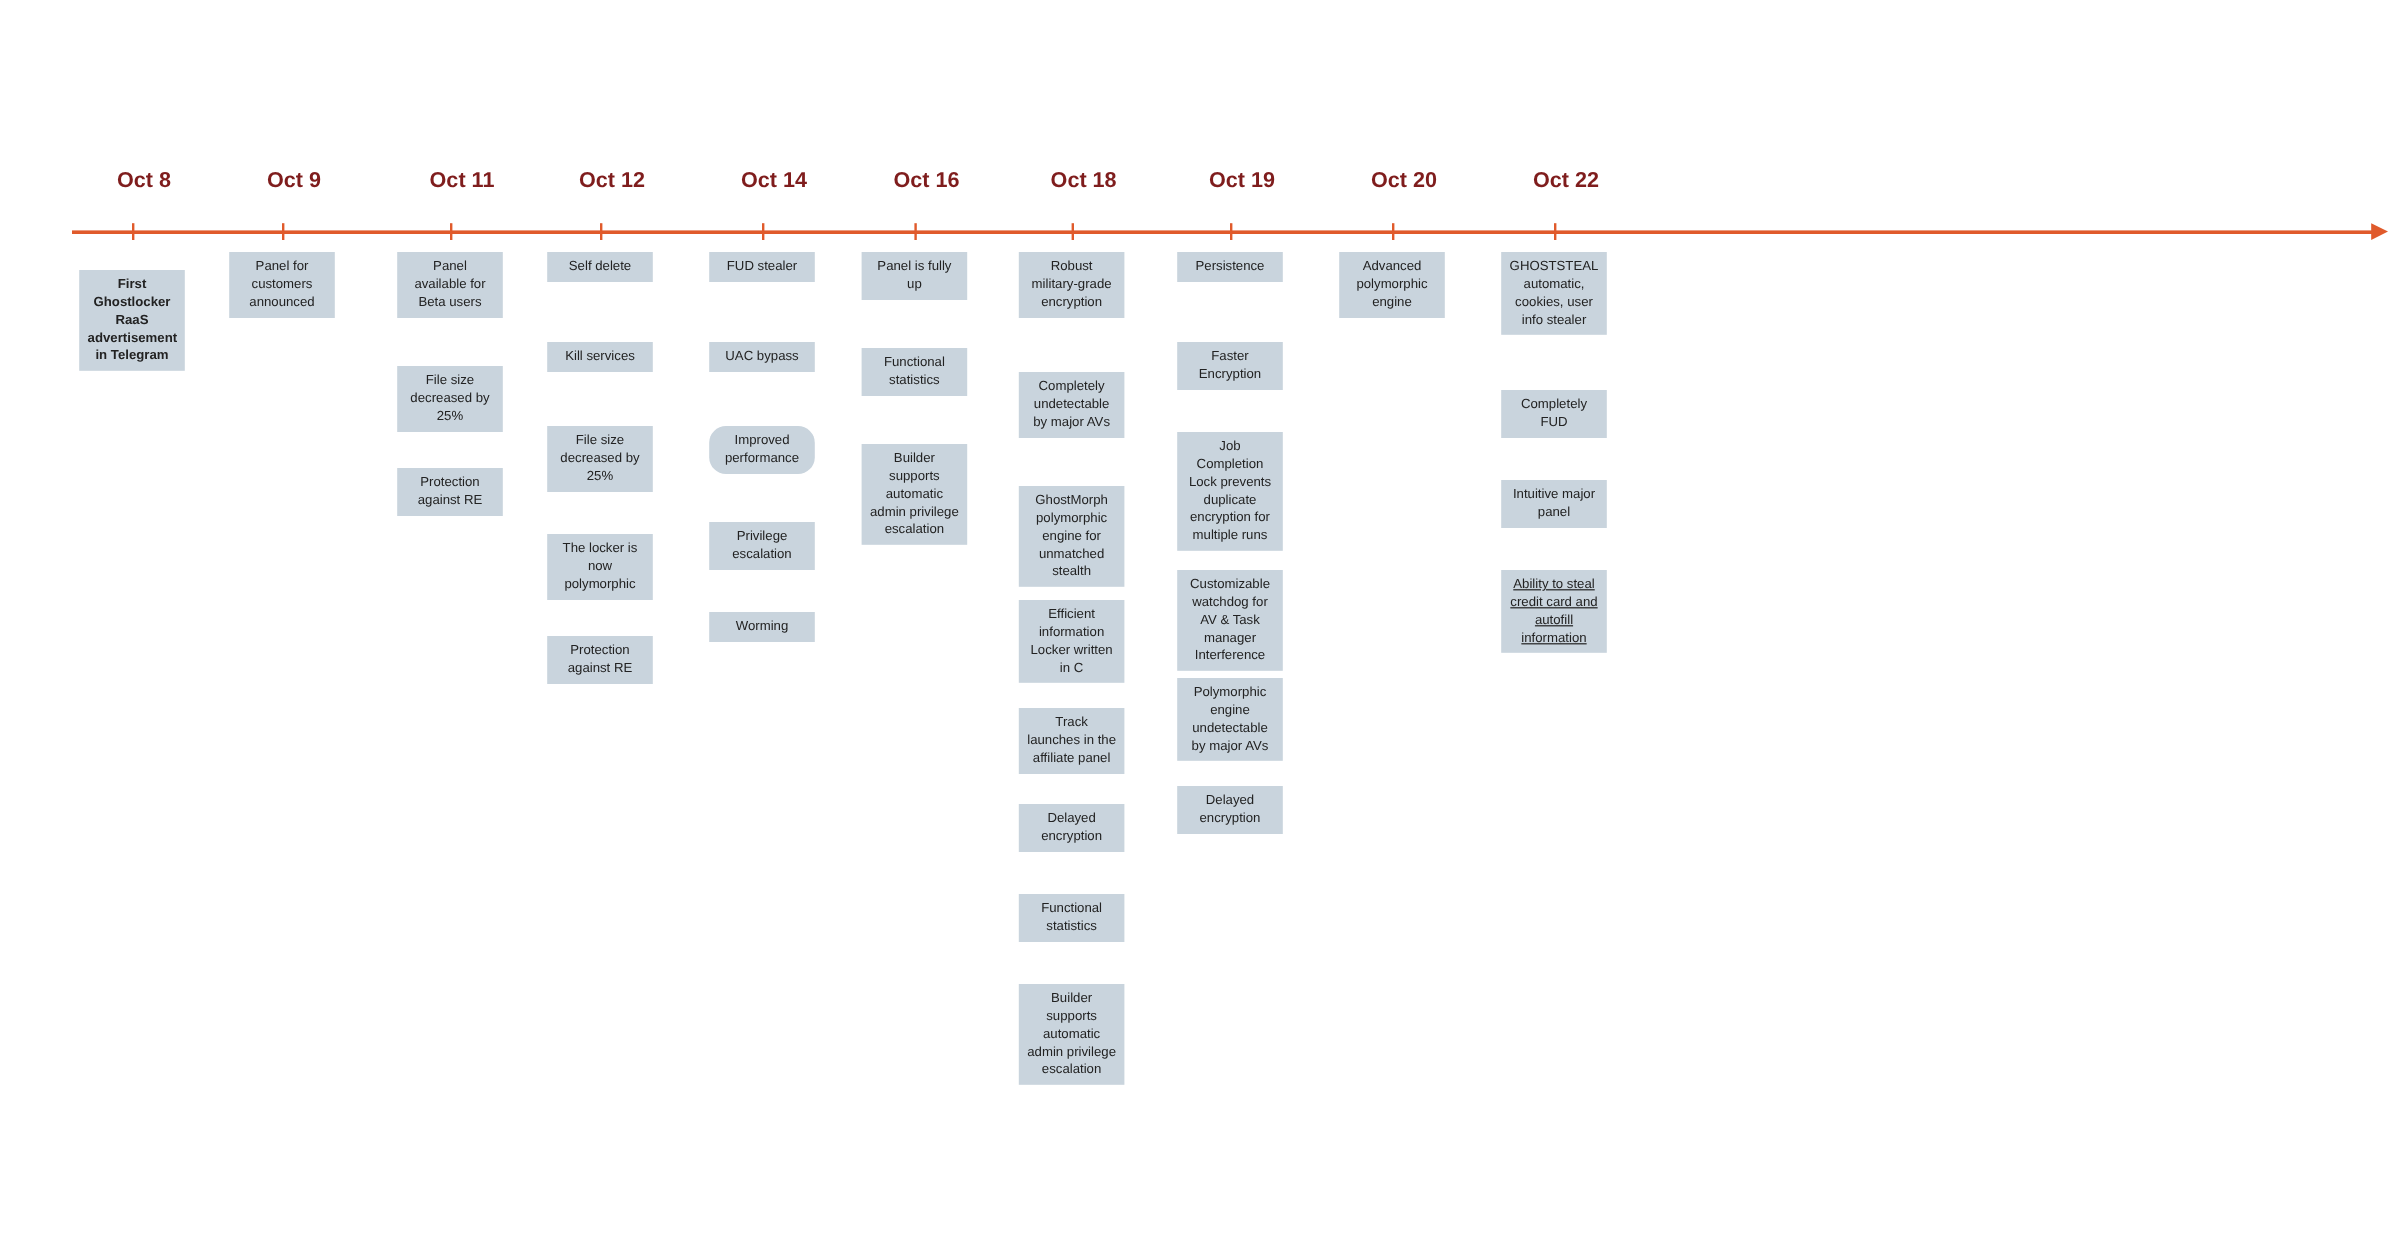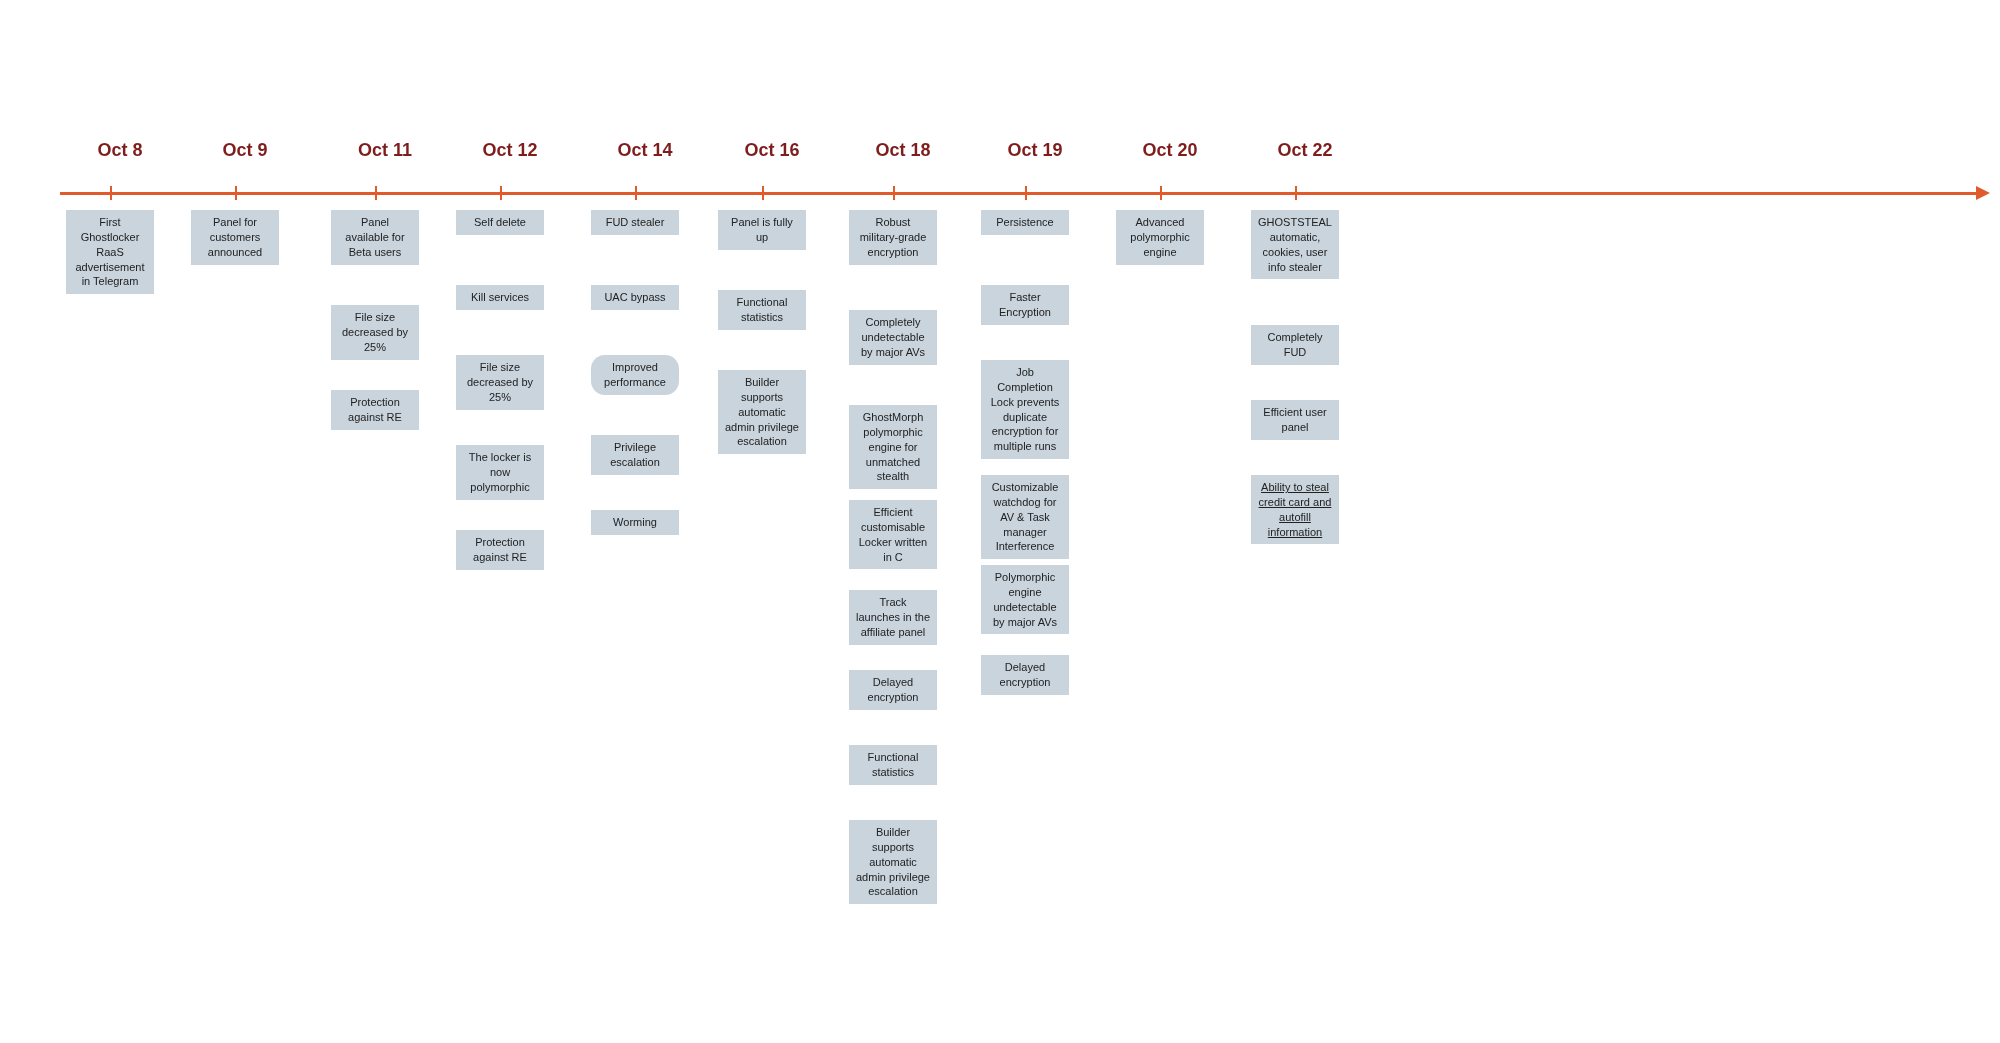--- a/index.html
+++ b/index.html
@@ -96,50 +96,50 @@
     <div class="date-label" style="left: 732px; width: 80px;">Oct 16</div>
     <div class="date-tick" style="left: 762px;"></div>
     <div class="date-label" style="left: 863px; width: 80px;">Oct 18</div>
     <div class="date-tick" style="left: 893px;"></div>
     <div class="date-label" style="left: 995px; width: 80px;">Oct 19</div>
     <div class="date-tick" style="left: 1025px;"></div>
     <div class="date-label" style="left: 1130px; width: 80px;">Oct 20</div>
     <div class="date-tick" style="left: 1160px;"></div>
     <div class="date-label" style="left: 1265px; width: 80px;">Oct 22</div>
     <div class="date-tick" style="left: 1295px;"></div>
-    <div class="event-card" style="left: 66px; top: 210px;">First Ghostlocker RaaS advertisement in Telegram</div>
+    <div class="event-card" style="left: 66px; top: 225px; font-weight: bold;">First Ghostlocker RaaS advertisement in Telegram</div>
     <div class="event-card" style="left: 191px; top: 210px;">Panel for customers announced</div>
     <div class="event-card" style="left: 331px; top: 210px;">Panel available for Beta users</div>
     <div class="event-card" style="left: 331px; top: 305px;">File size decreased by 25%</div>
     <div class="event-card" style="left: 331px; top: 390px;">Protection against RE</div>
     <div class="event-card" style="left: 456px; top: 210px;">Self delete</div>
     <div class="event-card" style="left: 456px; top: 285px;">Kill services</div>
     <div class="event-card" style="left: 456px; top: 355px;">File size decreased by 25%</div>
     <div class="event-card" style="left: 456px; top: 445px;">The locker is now polymorphic</div>
     <div class="event-card" style="left: 456px; top: 530px;">Protection against RE</div>
     <div class="event-card" style="left: 591px; top: 210px;">FUD stealer</div>
     <div class="event-card" style="left: 591px; top: 285px;">UAC bypass</div>
     <div class="event-card" style="left: 591px; top: 355px; border-radius: 14px;">Improved performance</div>
     <div class="event-card" style="left: 591px; top: 435px;">Privilege escalation</div>
     <div class="event-card" style="left: 591px; top: 510px;">Worming</div>
     <div class="event-card" style="left: 718px; top: 210px;">Panel is fully up</div>
     <div class="event-card" style="left: 718px; top: 290px;">Functional statistics</div>
     <div class="event-card" style="left: 718px; top: 370px;">Builder supports automatic admin privilege escalation</div>
     <div class="event-card" style="left: 849px; top: 210px;">Robust military-grade encryption</div>
     <div class="event-card" style="left: 849px; top: 310px;">Completely undetectable by major AVs</div>
     <div class="event-card" style="left: 849px; top: 405px;">GhostMorph polymorphic engine for unmatched stealth</div>
-    <div class="event-card" style="left: 849px; top: 500px;">Efficient customisable Locker written in C</div>
+    <div class="event-card" style="left: 849px; top: 500px;">Efficient information Locker written in C</div>
     <div class="event-card" style="left: 849px; top: 590px;">Track launches in the affiliate panel</div>
     <div class="event-card" style="left: 849px; top: 670px;">Delayed encryption</div>
     <div class="event-card" style="left: 849px; top: 745px;">Functional statistics</div>
     <div class="event-card" style="left: 849px; top: 820px;">Builder supports automatic admin privilege escalation</div>
     <div class="event-card" style="left: 981px; top: 210px;">Persistence</div>
     <div class="event-card" style="left: 981px; top: 285px;">Faster Encryption</div>
     <div class="event-card" style="left: 981px; top: 360px;">Job Completion Lock prevents duplicate encryption for multiple runs</div>
     <div class="event-card" style="left: 981px; top: 475px;">Customizable watchdog for AV &amp; Task manager Interference</div>
     <div class="event-card" style="left: 981px; top: 565px;">Polymorphic engine undetectable by major AVs</div>
     <div class="event-card" style="left: 981px; top: 655px;">Delayed encryption</div>
     <div class="event-card" style="left: 1116px; top: 210px;">Advanced polymorphic engine</div>
     <div class="event-card" style="left: 1251px; top: 210px;">GHOSTSTEAL automatic, cookies, user info stealer</div>
     <div class="event-card" style="left: 1251px; top: 325px;">Completely FUD</div>
-    <div class="event-card" style="left: 1251px; top: 400px;">Efficient user panel</div>
+    <div class="event-card" style="left: 1251px; top: 400px;">Intuitive major panel</div>
     <div class="event-card" style="left: 1251px; top: 475px; text-decoration: underline;">Ability to steal credit card and autofill information</div>
   </div>
 
 </body></html>

